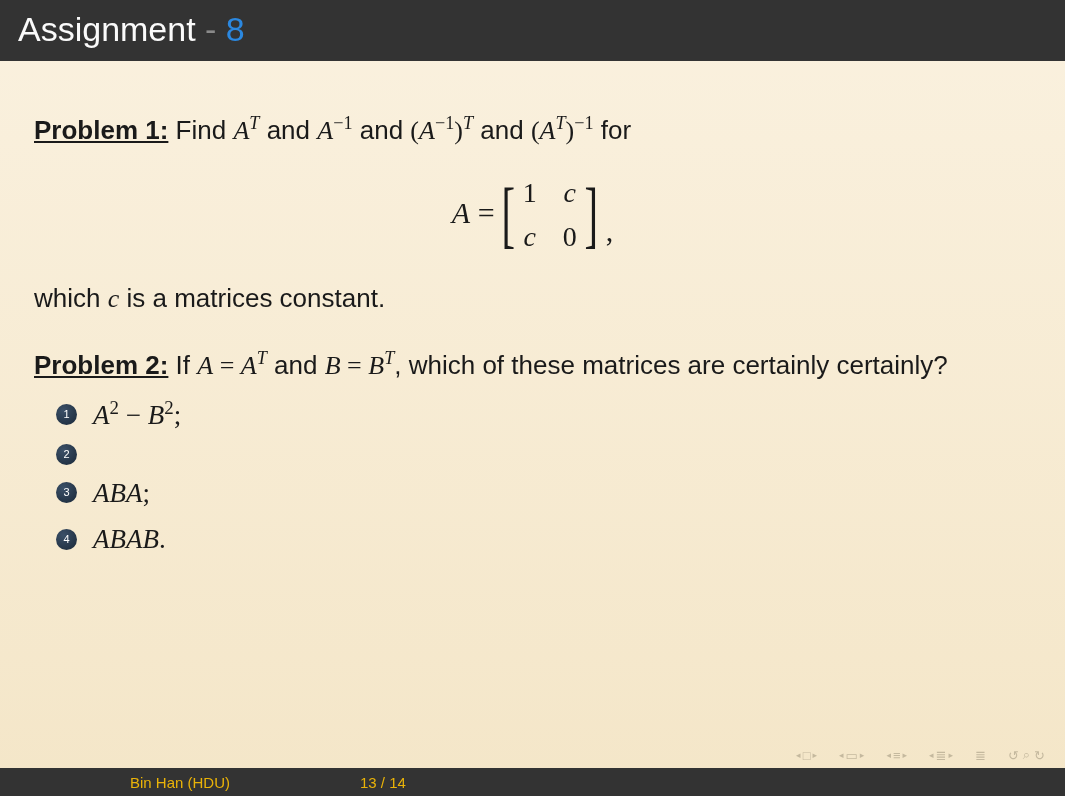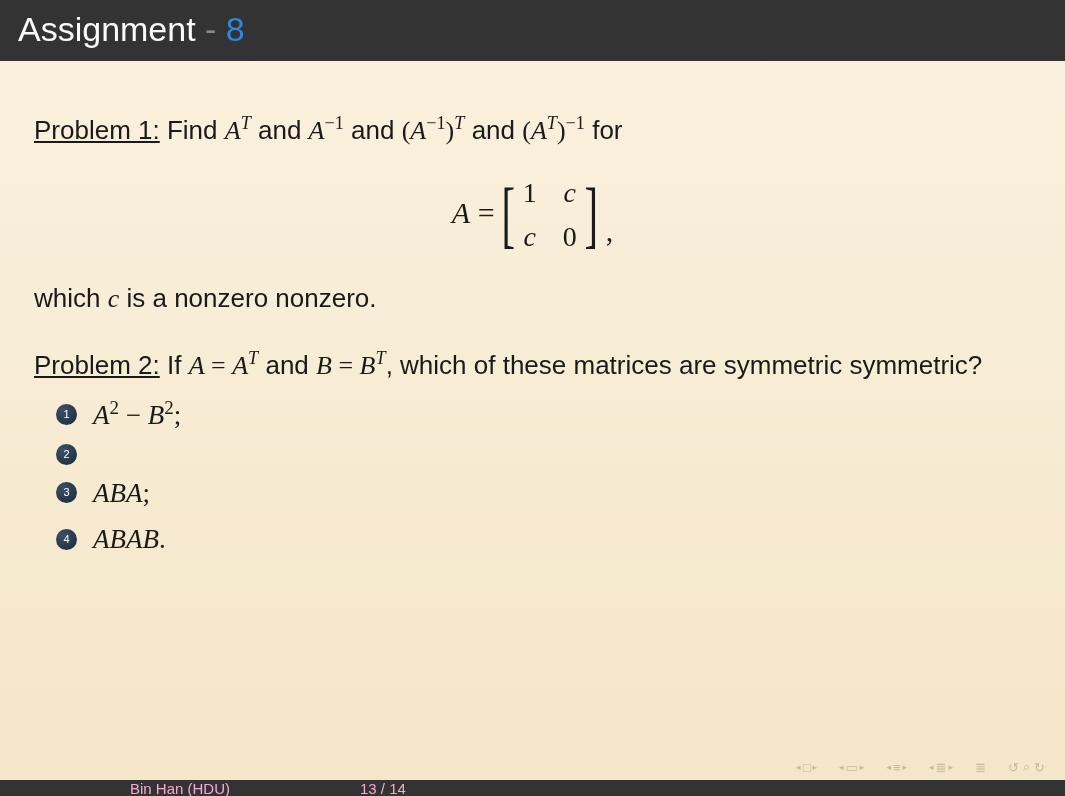--- a/index.html
+++ b/index.html
@@ -17,21 +17,21 @@
   .title-bar .title-main { color: #fafafa; font-size: 34px; font-weight: 400; }
   .title-bar .title-sep { color: #8a8a8a; font-size: 34px; font-weight: 400; }
   .title-bar .title-num { color: #2b88e0; font-size: 34px; font-weight: 400; }
   .body {
     flex: 1;
     padding: 50px 34px 0 34px;
     color: #1a1a1a;
     font-size: 26px;
     line-height: 1.35;
   }
-  .prob-label { font-weight: normal; text-decoration: underline; }
+  .prob-label { font-weight: bold; text-decoration: underline; }
   .mi { font-family: "Times New Roman", Times, serif; font-style: italic; }
   .mn { font-family: "Times New Roman", Times, serif; font-style: normal; }
   sup { font-size: 0.7em; }
   .eq-center { text-align: center; margin: 26px 0 26px 0; font-size: 30px; }
   .matrix-wrap { display: inline-flex; align-items: center; vertical-align: middle; }
   .bracket-left, .bracket-right {
     font-family: "Times New Roman", Times, serif;
     font-size: 74px;
     line-height: 0.8;
     font-weight: 100;
@@ -67,25 +67,25 @@
     background: transparent;
     display: flex;
     justify-content: flex-end;
     align-items: center;
     gap: 22px;
     padding-right: 20px;
   }
   .nav-group { display: flex; align-items: center; gap: 2px; opacity: 0.45; color: #8c826b; font-size: 13px; }
   .nav-group .arrow { font-size: 9px; }
   .footer {
-    height: 16px;
+    height: 28px;
     background: #333333;
     display: flex;
     align-items: center;
-    color: #f9a8d4;
+    color: #eab308;
     font-size: 15px;
   }
   .footer-left { width: 360px; text-align: center; }
   .footer-center { flex: 1; text-align: center; }
   .footer-right { width: 120px; }
 </style>
 </head>
 <body>
 
 <div class="slide">
@@ -109,25 +109,25 @@
           <span class="mi">c</span>
           <span class="mi">c</span>
           <span class="mn">0</span>
         </span>
         <span class="bracket-right">]</span>
       </span>
       <span class="mn" style="vertical-align:-18px">,</span>
     </div>
 
     <div>
-      <span>which </span><span class="mi">c</span><span> is a nonzero nonzero.</span>
+      <span>which </span><span class="mi">c</span><span> is a matrices constant.</span>
     </div>
 
     <div class="p2">
-      <span class="prob-label">Problem 2:</span><span> If </span><span class="mi">A</span><span class="mn"> = </span><span class="mi">A</span><sup class="mi">T</sup><span> and </span><span class="mi">B</span><span class="mn"> = </span><span class="mi">B</span><sup class="mi">T</sup><span>, which of these matrices are symmetric symmetric?</span>
+      <span class="prob-label">Problem 2:</span><span> If </span><span class="mi">A</span><span class="mn"> = </span><span class="mi">A</span><sup class="mi">T</sup><span> and </span><span class="mi">B</span><span class="mn"> = </span><span class="mi">B</span><sup class="mi">T</sup><span>, which of these matrices are certainly certainly?</span>
     </div>
 
     <div class="enum">
       <div class="enum-item">
         <div class="bullet">1</div>
         <div class="enum-text">
           <span class="mi">A</span><sup class="mn">2</sup><span class="mn"> − </span><span class="mi">B</span><sup class="mn">2</sup><span class="mn">;</span>
         </div>
       </div>
       <div class="enum-item">

